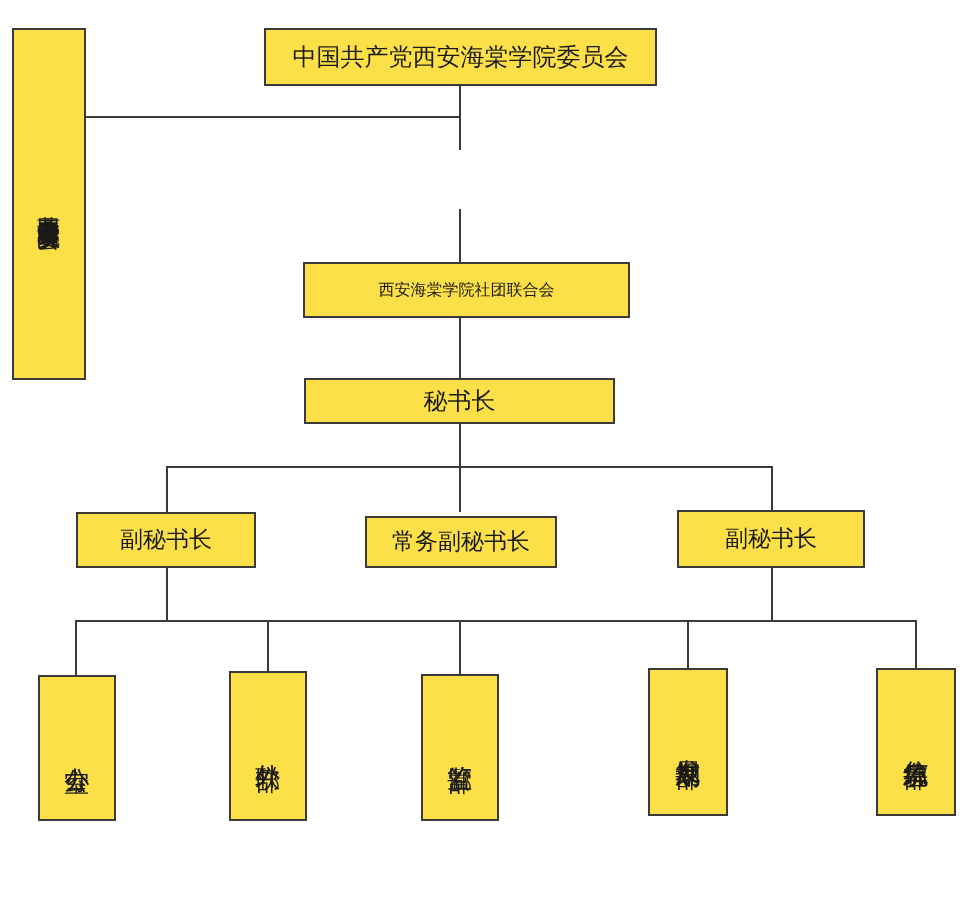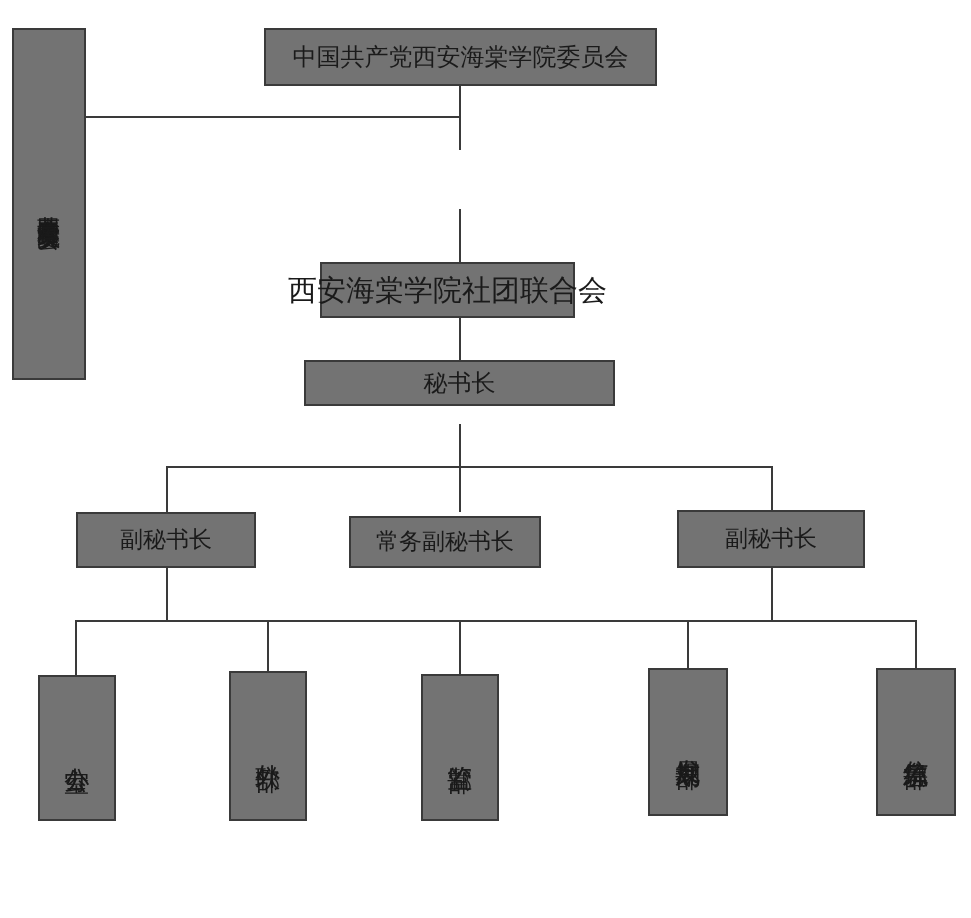--- a/index.html
+++ b/index.html
@@ -15,21 +15,21 @@
     position: relative;
     width: 971px;
     height: 918px;
     background: #ffffff;
     overflow: hidden;
   }
   .node {
     position: absolute;
     box-sizing: border-box;
     border: 2px solid #3a3a3a;
-    background: #737373;
+    background: #fde047;
     display: flex;
     align-items: center;
     justify-content: center;
     text-align: center;
     line-height: 1.18;
     z-index: 3;
   }
   .node .label {
     display: block;
   }
@@ -91,33 +91,33 @@
 
   <div class="node horiz" style="left:264px; top:28px; width:393px; height:58px; font-size:24px;">
     <span class="label">中国共产党西安海棠学院委员会</span>
   </div>
 
   <div class="node vert" style="left:12px; top:28px; width:74px; height:352px; font-size:23px;">
     <span class="label">共青团西安海棠学院委员会</span>
   </div>
 
 
-  <div class="node horiz" style="left:320px; top:262px; width:255px; height:56px; font-size:29px;">
+  <div class="node horiz" style="left:303px; top:262px; width:327px; height:56px; font-size:16px;">
     <span class="label">西安海棠学院社团联合会</span>
   </div>
 
-  <div class="node horiz" style="left:304px; top:360px; width:311px; height:46px; font-size:24px;">
+  <div class="node horiz" style="left:304px; top:378px; width:311px; height:46px; font-size:24px;">
     <span class="label">秘书长</span>
   </div>
 
   <div class="node horiz" style="left:76px; top:512px; width:180px; height:56px; font-size:23px;">
     <span class="label">副秘书长</span>
   </div>
 
-  <div class="node horiz" style="left:349px; top:516px; width:192px; height:52px; font-size:23px;">
+  <div class="node horiz" style="left:365px; top:516px; width:192px; height:52px; font-size:23px;">
     <span class="label">常务副秘书长</span>
   </div>
 
   <div class="node horiz" style="left:677px; top:510px; width:188px; height:58px; font-size:23px;">
     <span class="label">副秘书长</span>
   </div>
 
   <div class="node vert" style="left:38px; top:675px; width:78px; height:146px; font-size:25px;">
     <span class="label">办公室</span>
   </div>

